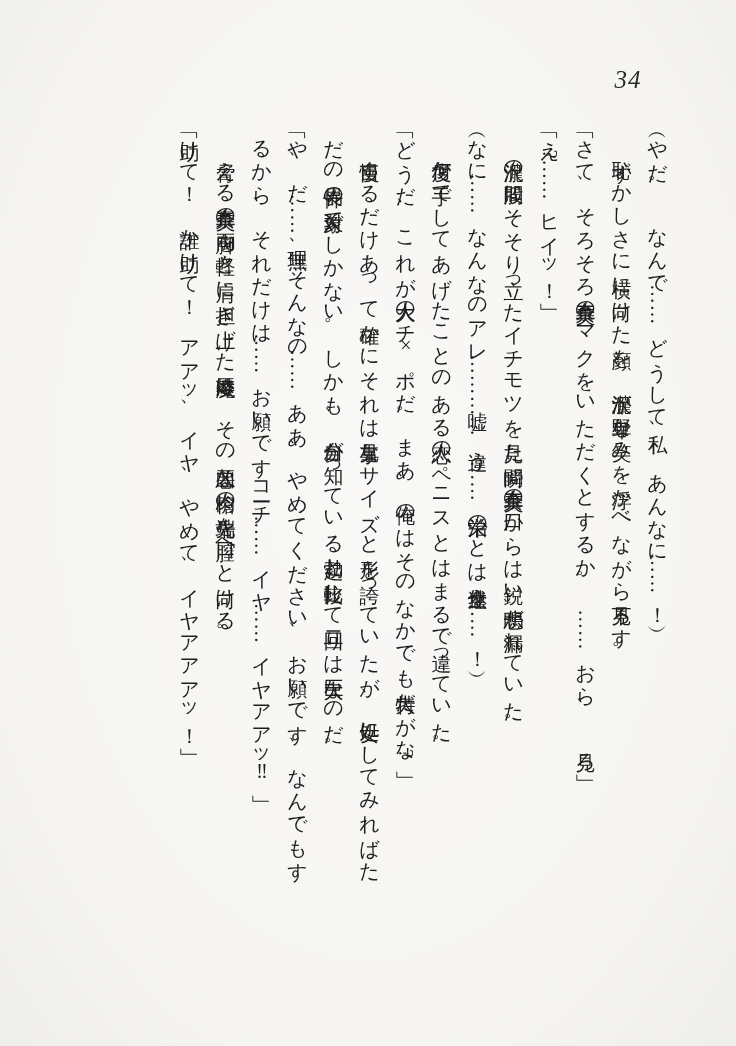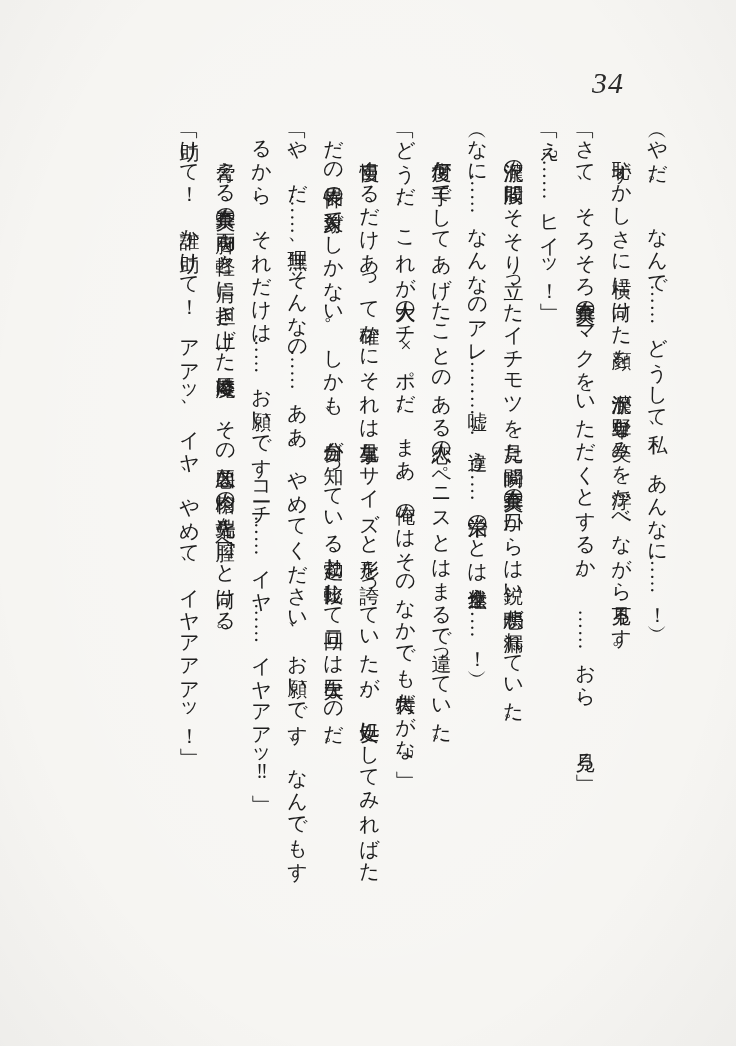--- a/index.html
+++ b/index.html
@@ -16,24 +16,24 @@
   }
   
   .page {
     position: absolute;
     inset: 0;
     background: radial-gradient(ellipse at 50% 45%, rgba(255,255,255,0.35) 0%, rgba(0,0,0,0.0) 70%, rgba(0,0,0,0.03) 100%);
   }
   .page-number {
     position: absolute;
     top: 66px;
-    left: 586px;
+    left: 606px;
     width: 44px;
     text-align: center;
-    font-size: 30px;
+    font-size: 25px;
     font-style: italic;
     letter-spacing: 1px;
     color: #2b2b2b;
   }
   .text-block {
     position: absolute;
     top: 126px;
     right: 60px;
     height: 766px;
     writing-mode: vertical-rl;

